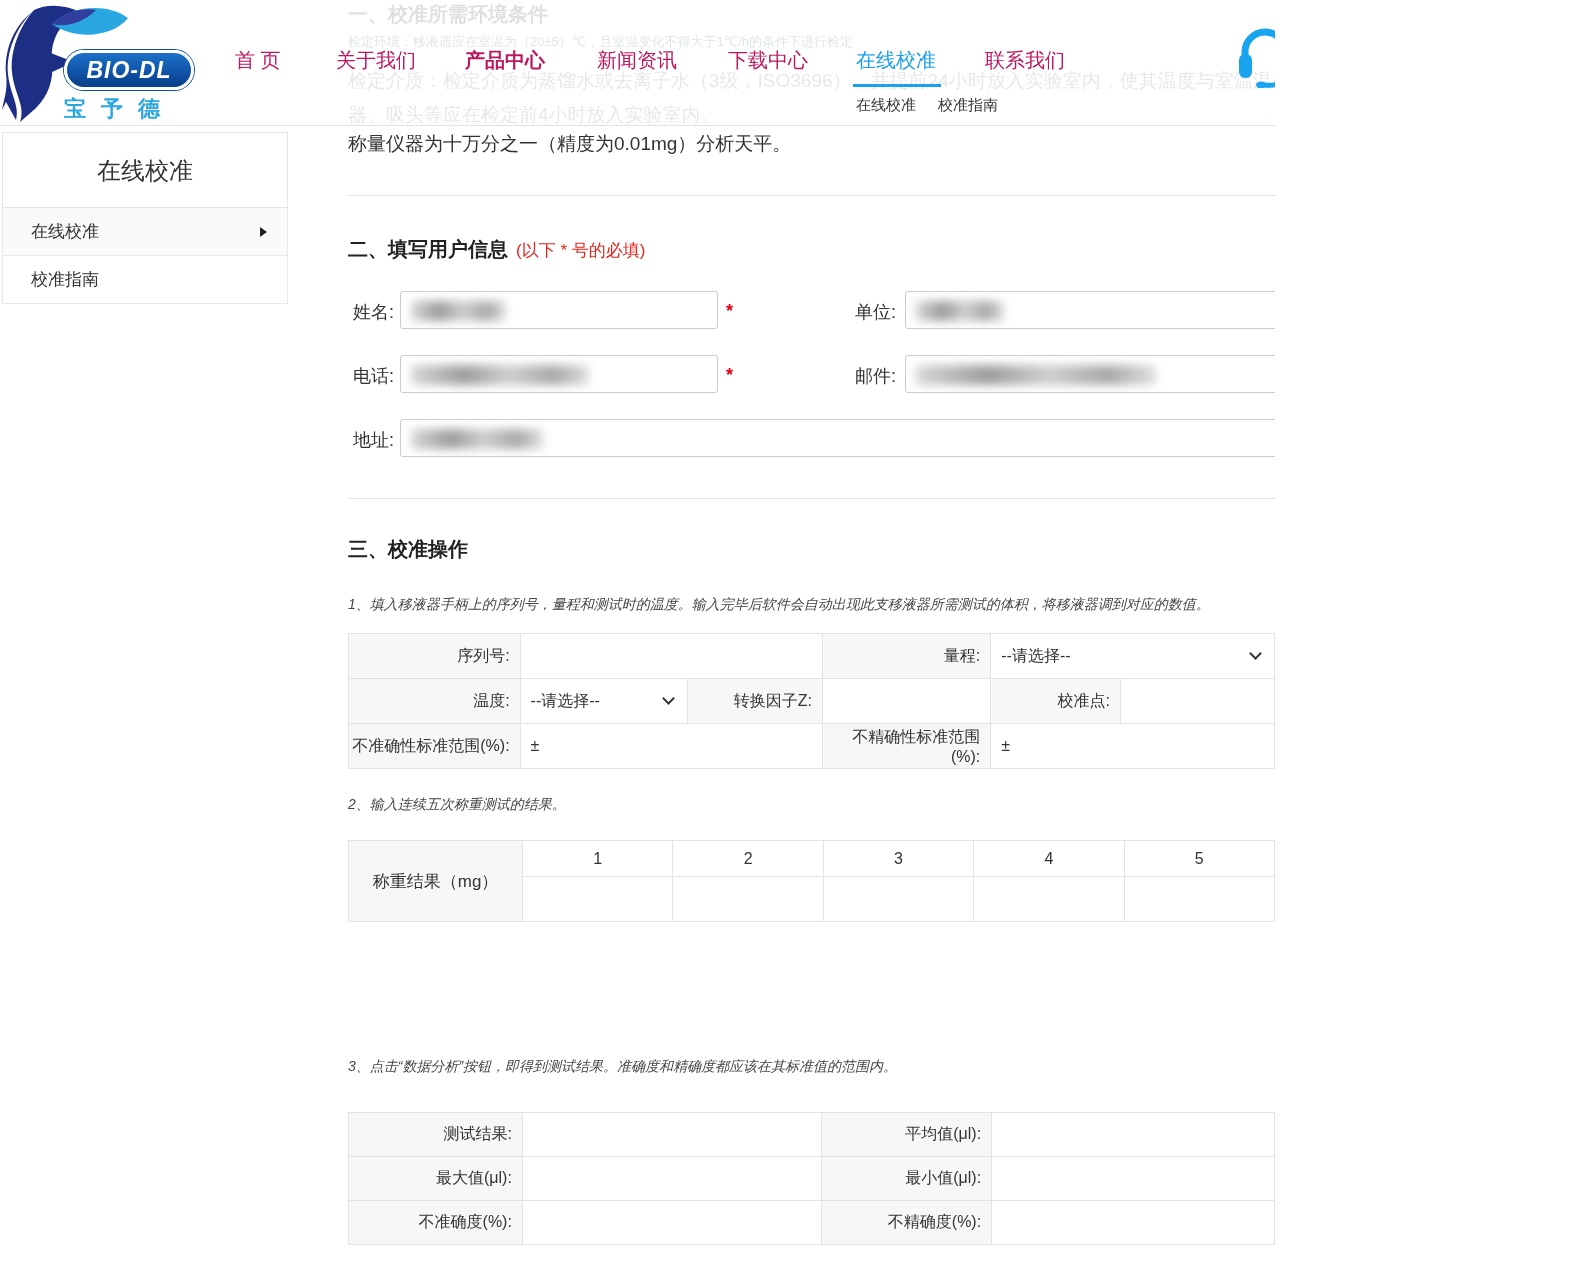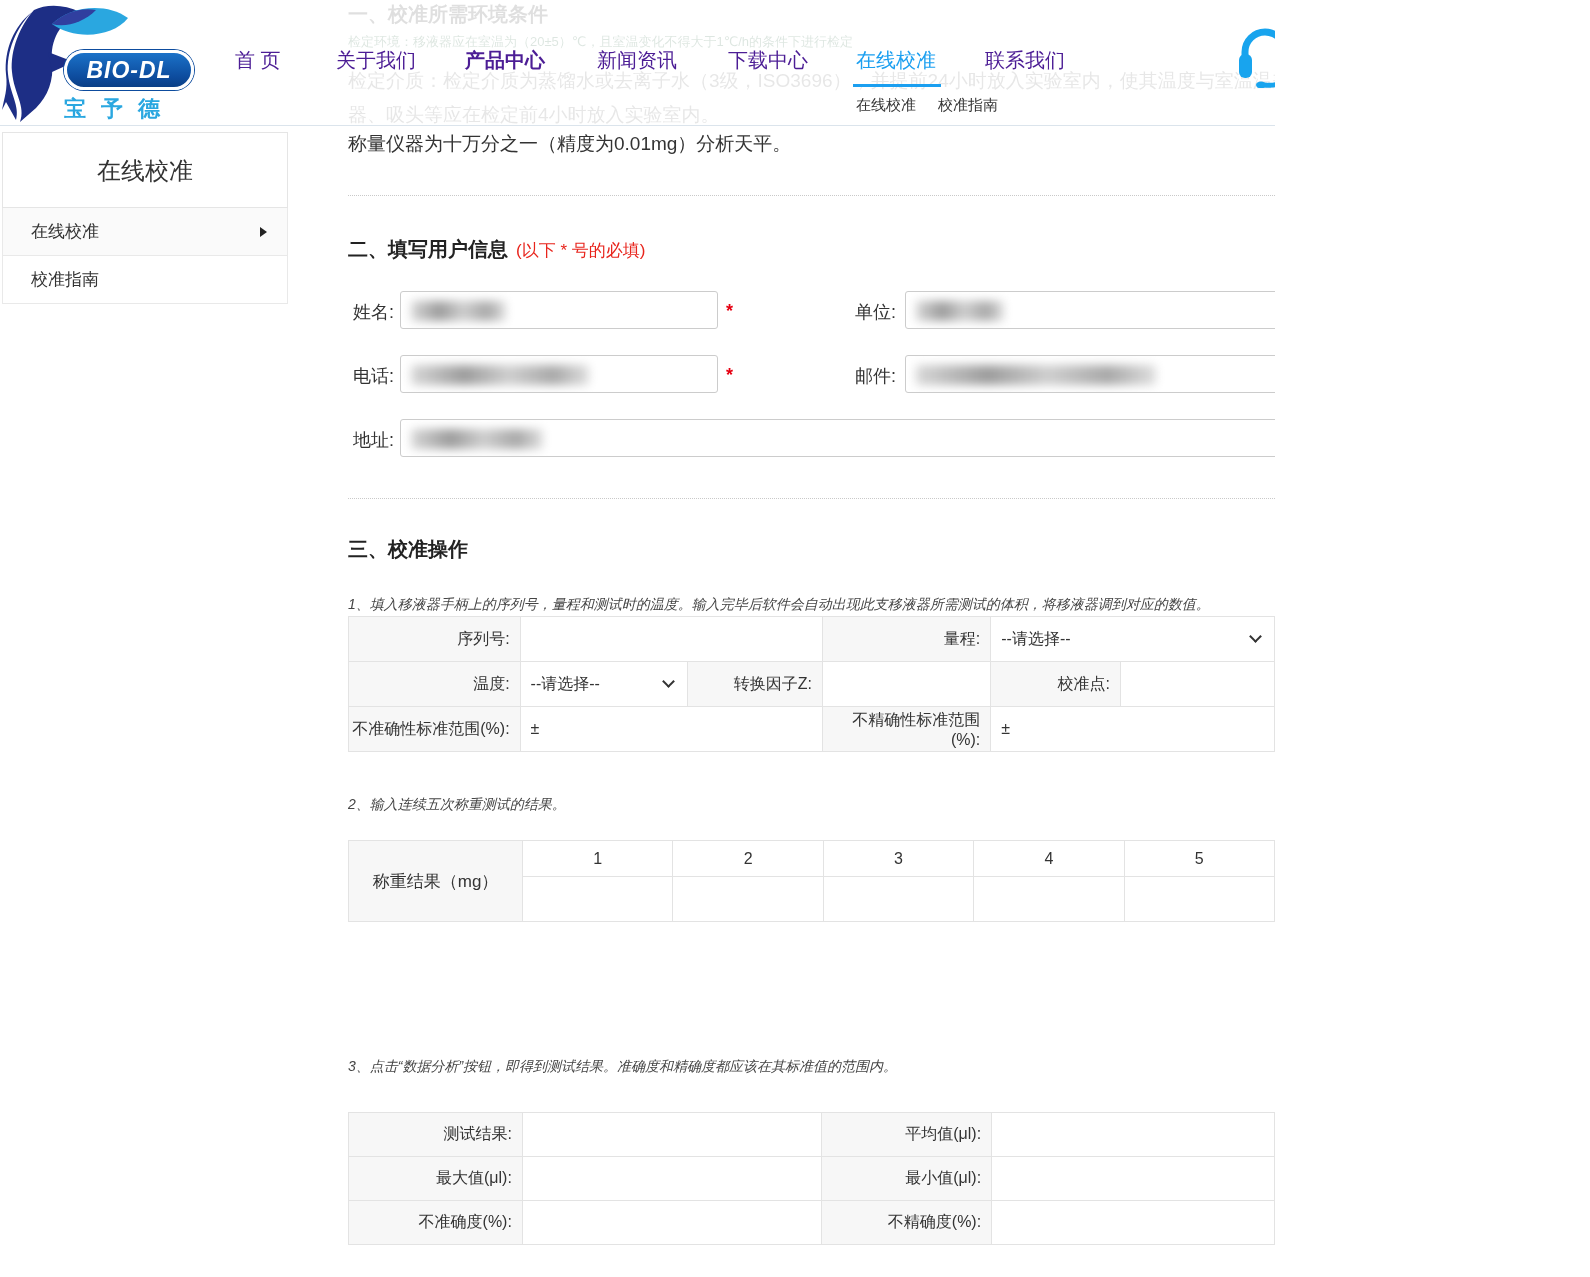--- a/index.html
+++ b/index.html
@@ -20,21 +20,21 @@
   .logo { position:absolute; left:2px; top:2px; width:230px; height:122px; cursor:pointer; }
   .logo-dolphin { position:absolute; left:0; top:0; }
   .logo-pill { position:absolute; left:62px; top:48px; width:130px; height:40px;
                background:linear-gradient(180deg,#1b72c8 0%,#0d4c9e 70%,#0a3f86 100%);
                border:3px solid #fff; border-radius:22px; box-shadow:0 0 0 1px #0d4c9e;
                color:#fff; font-weight:bold; font-style:italic; font-size:23px; letter-spacing:1px;
                text-align:center; line-height:34px; }
   .logo-cn { position:absolute; left:62px; top:92px; width:132px; color:#2aa7e0; font-size:22px;
              font-weight:bold; letter-spacing:15px; white-space:nowrap; }
 
-  .nav-item { position:absolute; top:47px; font-size:20px; color:#4c1d95; white-space:nowrap; cursor:pointer; }
+  .nav-item { position:absolute; top:47px; font-size:20px; color:#be185d; white-space:nowrap; cursor:pointer; }
   .nav-0 { left:235px; } .nav-1 { left:336px; } .nav-2 { left:465px;font-weight:bold; } .nav-3 { left:597px; }
   .nav-4 { left:728px; } .nav-5 { left:856px; } .nav-6 { left:985px; }
   .nav-item.active { color:#1b9ff0; }
   .nav-underline { position:absolute; left:853px; top:84px; width:88px; height:3px; background:#1b9ff0; }
   .subnav-item { position:absolute; top:96px; font-size:15px; color:#333; white-space:nowrap; cursor:pointer; }
   .subnav-0 { left:856px; } .subnav-1 { left:938px; }
 
   .headset { position:absolute; left:1237px; top:22px; }
   .phone { position:absolute; left:1300px; top:27px; font-size:29px; color:#2f2f2f; white-space:nowrap; }
   .slogan { position:absolute; left:1300px; top:64px; font-size:19px; color:#333; word-spacing:7px; white-space:nowrap; }
@@ -69,21 +69,21 @@
   .step-text { position:absolute; left:348px; font-size:14px; color:#444; white-space:nowrap; z-index:2;font-style:italic; }
   .step1 { top:596px; } .step2 { top:796px; } .step3 { top:1058px; }
 
   table.grid { position:absolute; left:348px; border-collapse:collapse; table-layout:fixed; z-index:2; }
   table.grid td, table.grid th { border:1px solid #e3e3e3; font-size:16px; color:#333; font-weight:normal; }
   td.lbl { background:#f7f7f7; text-align:right; padding-right:10px; }
   td.val { background:#fff; text-align:left; padding-left:10px; cursor:text; }
   td.sel { position:relative; cursor:pointer; }
   .chev { position:absolute; right:14px; top:50%; width:9px; height:9px; margin-top:-7px;
           border-right:2px solid #333; border-bottom:2px solid #333; transform:rotate(45deg); }
-  .t1 { top:616px; } .t1 tr { height:45px; }
+  .t1 { top:633px; } .t1 tr { height:45px; }
   .tw { top:840px; } .tw tr.hrow { height:36px; } .tw tr.drow { height:45px; }
   .tw th { text-align:center; font-size:17px; background:#fff; cursor:text; }
   .tw td.lbl { text-align:center; padding:0; font-size:17px; }
   .tr2 { top:1112px; } .tr2 tr { height:44px; }
 
   .analyze-btn { position:absolute; left:768px; top:962px; width:244px; height:47px; background:#18a4ee;
                  border:none; border-radius:6px; color:#fff; font-size:22px; text-align:center;
                  line-height:47px; cursor:pointer; z-index:2;
                  font-family:"Liberation Sans","DejaVu Sans",sans-serif; }
 </style>

